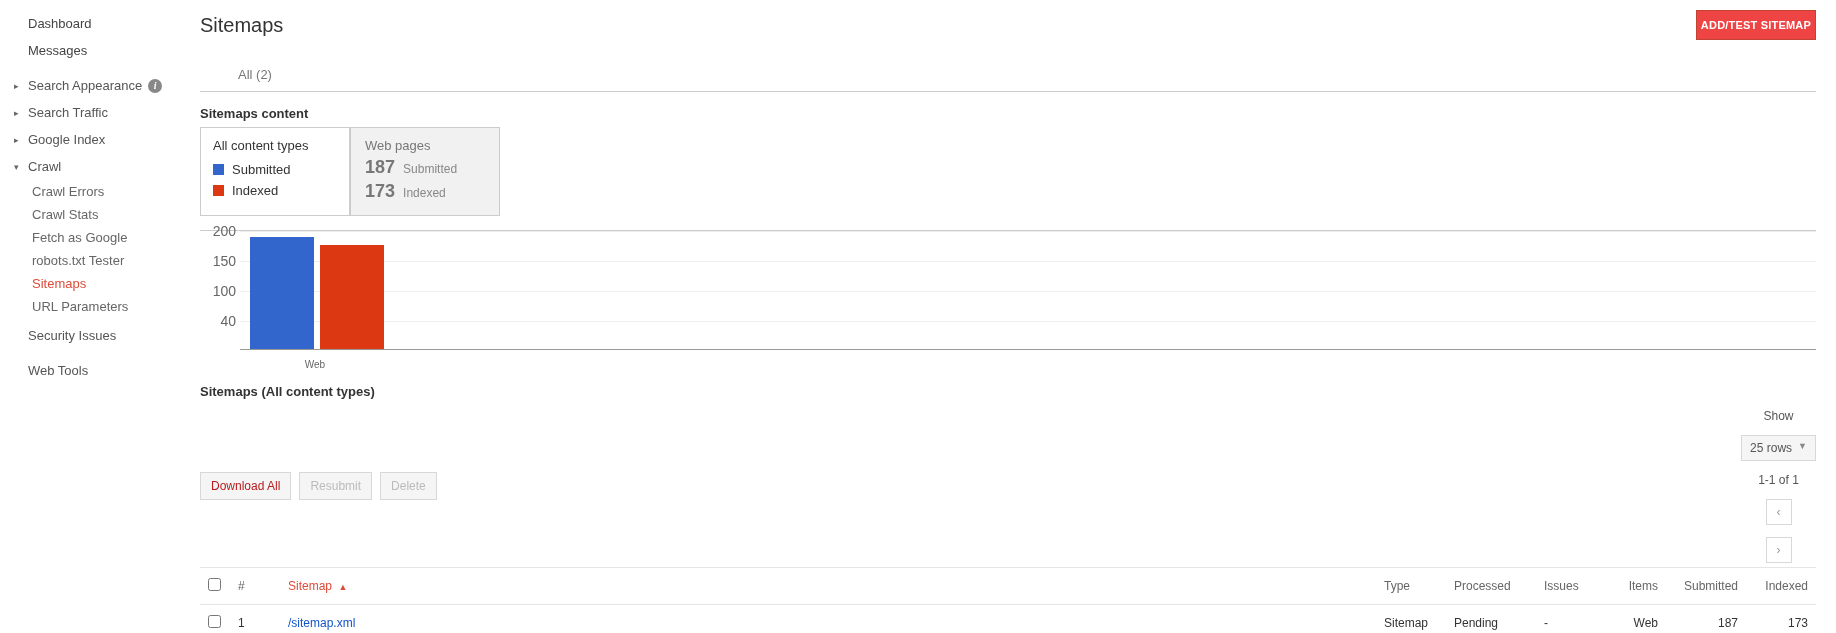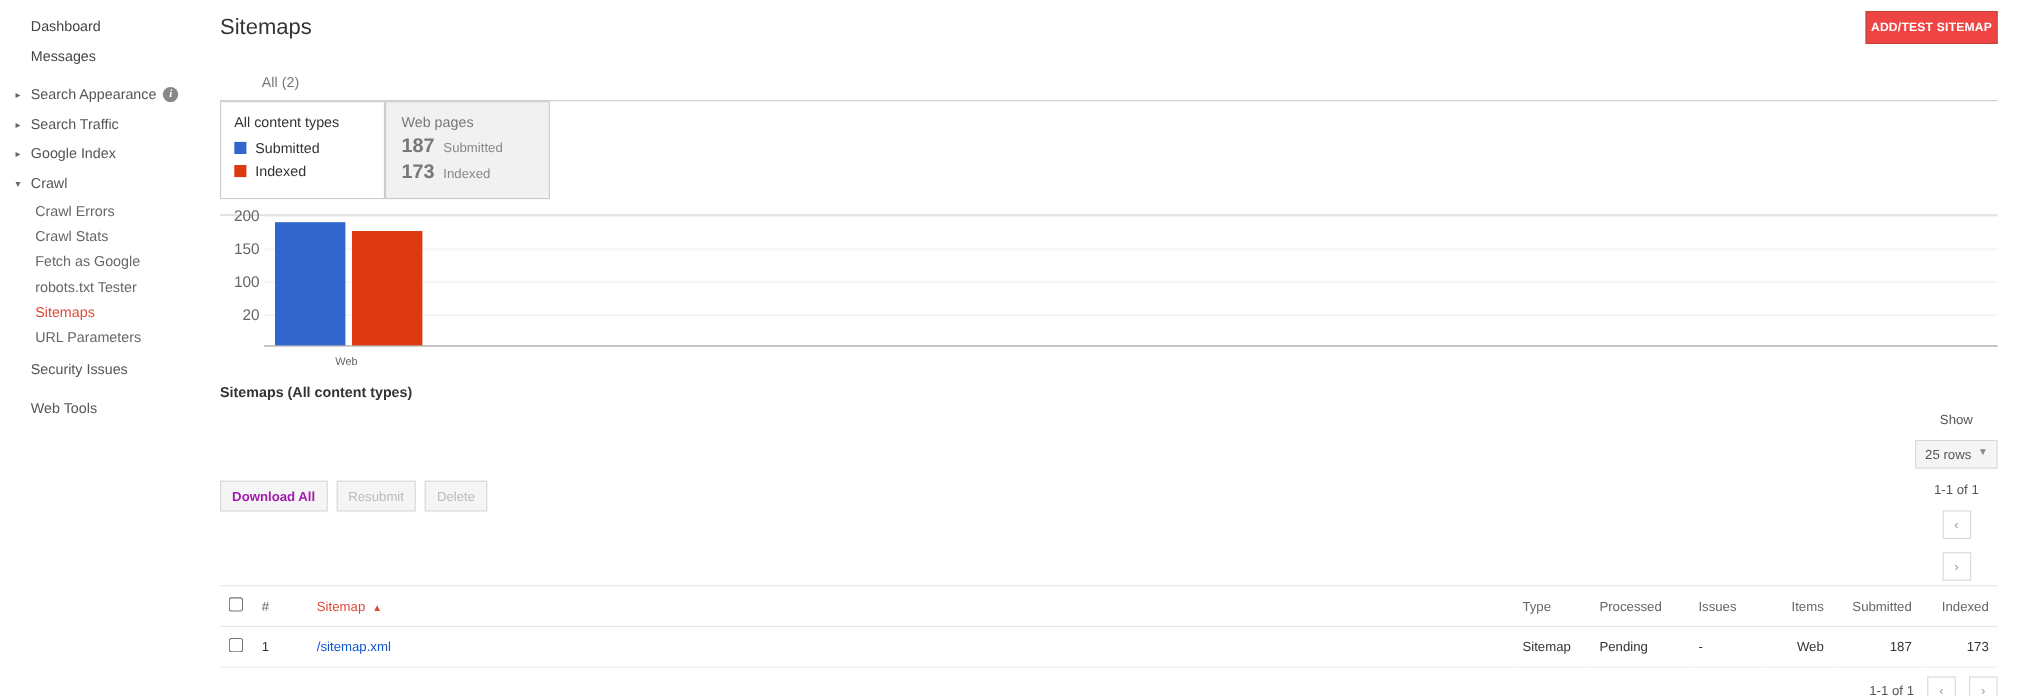--- a/index.html
+++ b/index.html
@@ -178,25 +178,25 @@
     
     .tbl-toolbar {
       display: flex;
       justify-content: space-between;
       align-items: center;
       margin: 10px 0 4px 0;
     }
     .btn {
       background: #f5f5f5;
       border: 1px solid #d8d8d8;
-      color: #a21caf;
+      color: #b91c1c;
       font-size: 12px;
       padding: 6px 10px;
       cursor: pointer;
-      font-weight: bold;
+      font-weight: normal;
     }
     .btn.disabled { color: #bbb; cursor: default; font-weight: normal; text-align: center; }
     .tbl-controls { display: flex; align-items: center; gap: 12px; font-size: 12px; color: #555; flex-direction: column; }
     .rows-select {
       background: #f5f5f5;
       border: 1px solid #d8d8d8;
       padding: 5px 8px;
       font-size: 12px;
       color: #555;
       display: inline-flex; gap: 6px;
@@ -296,20 +296,21 @@
 
   <div class="header-row">
     <h1 class="page-title">Sitemaps</h1>
     <button class="btn-primary">ADD/TEST SITEMAP</button>
   </div>
 
   <div class="tabbar">
     <div class="tab">All (2)</div>
   </div>
 
+  <div class="sect-title">Sitemaps content</div>
 
   <div class="summary-row">
     <div class="legend-box">
       <div class="legend-title">All content types</div>
       <div class="legend-item">
         <span class="swatch blue"></span>
         <span>Submitted</span>
       </div>
       <div class="legend-item">
         <span class="swatch red"></span>
@@ -331,21 +332,21 @@
 
   <div class="chart">
     <div class="chart-plot">
         <div class="gridline" style="top: 90px;"></div>
         <div class="gridline" style="top: 60px;"></div>
         <div class="gridline" style="top: 30px;"></div>
         <div class="gridline" style="top: 0px;"></div>
         <div class="bar" style="left: 10px; height: 112.2px; background: rgb(51, 102, 204);"></div>
         <div class="bar" style="left: 80px; height: 103.8px; background: rgb(220, 57, 18);"></div>
       </div>
-  <div class="ytick" style="top: 90px;">20</div>
+  <div class="ytick" style="top: 90px;">40</div>
       <div class="ytick" style="top: 60px;">100</div>
       <div class="ytick" style="top: 30px;">150</div>
       <div class="ytick" style="top: 0px;">200</div>
       <div class="xtick" style="left: 50px;">Web</div>
     </div>
 
   <div class="sect-title">Sitemaps (All content types)</div>
 
   <div class="tbl-toolbar">
     <div style="display:flex; gap:8px;">

